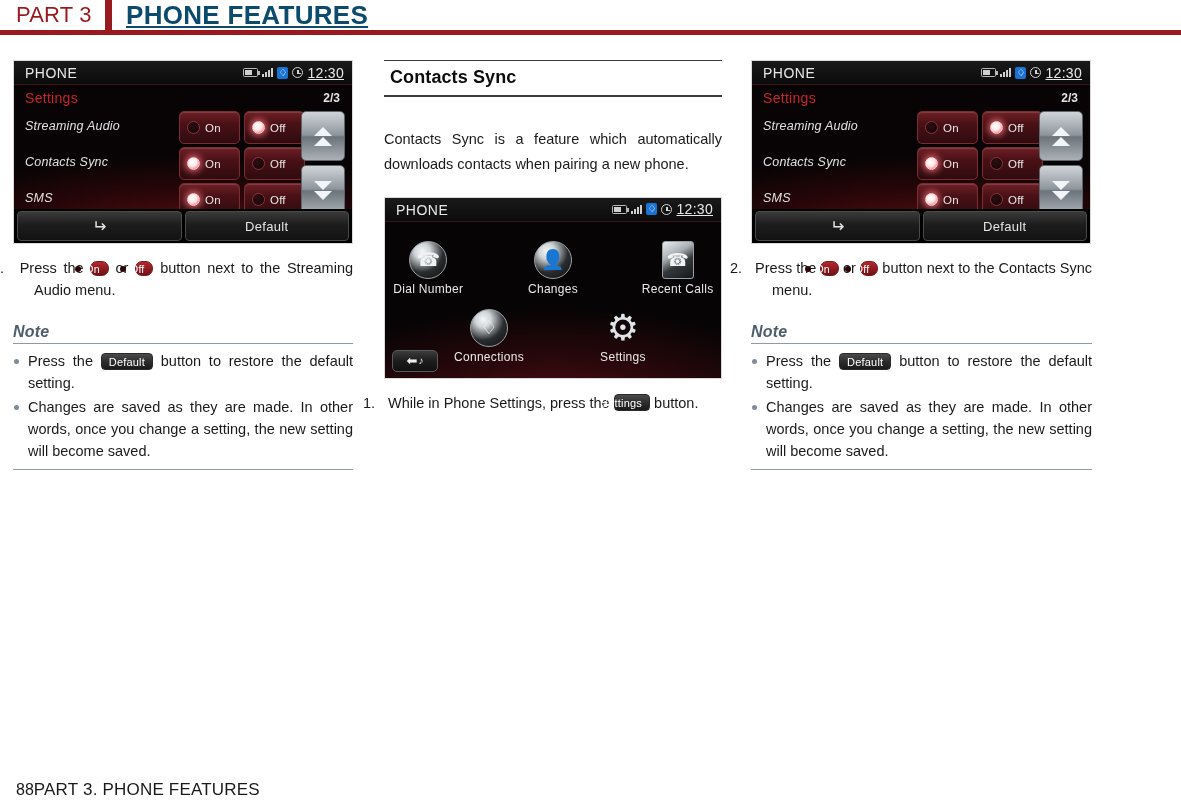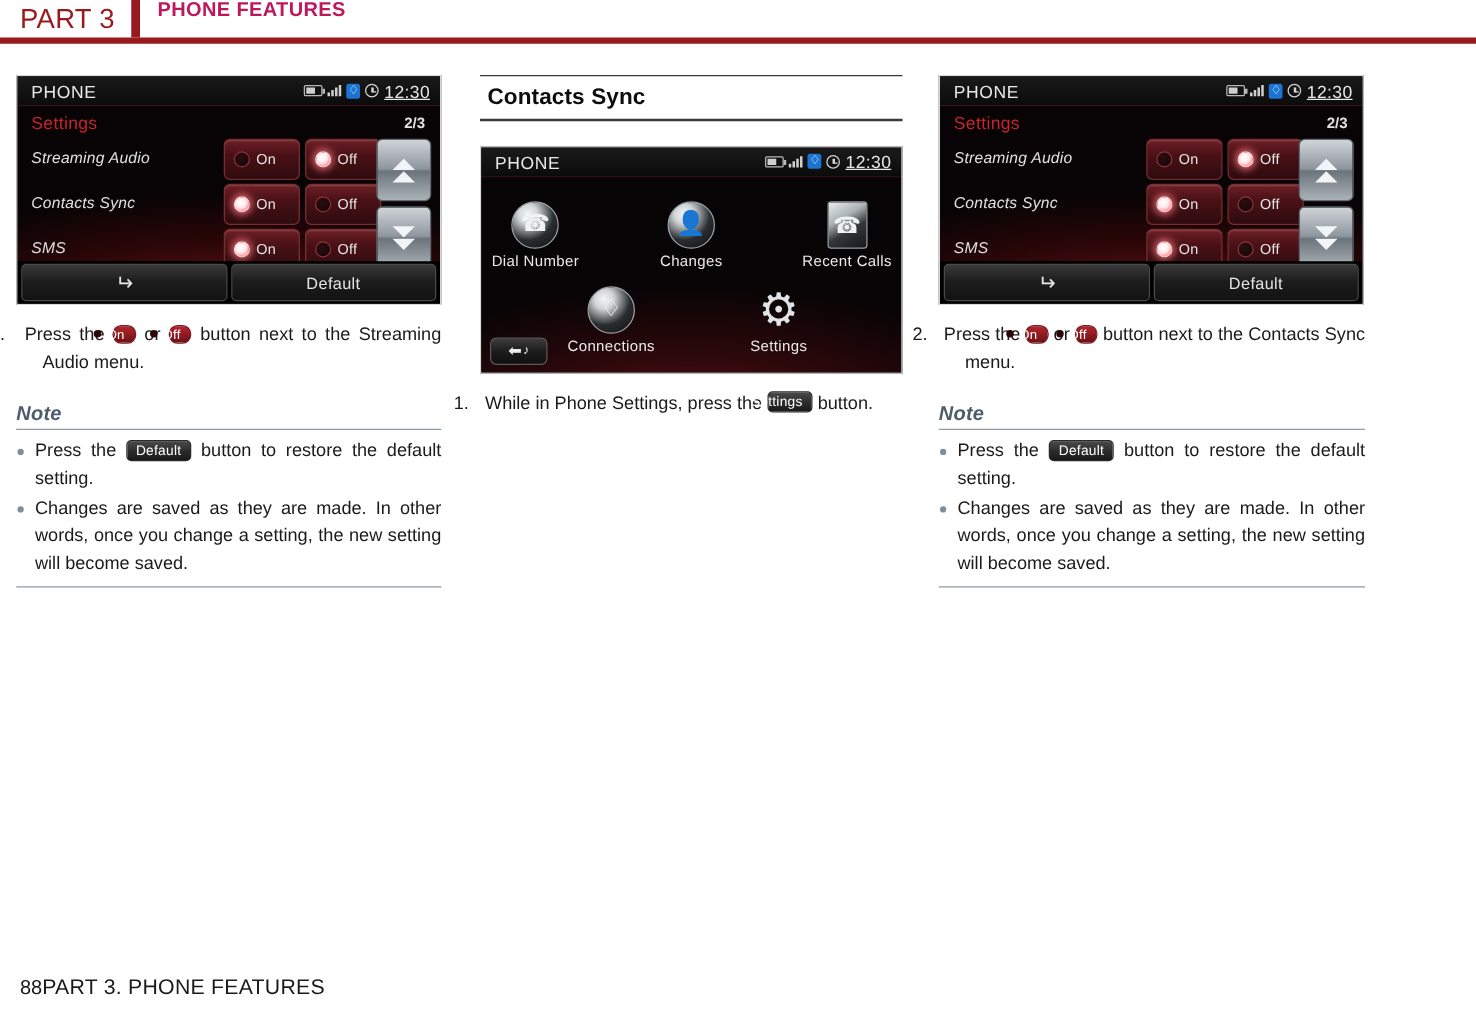--- a/index.html
+++ b/index.html
@@ -14,21 +14,21 @@
   
   .header { position:absolute; left:0; top:0; width:1069px; height:34px; }
   .hdr-part {
     position:absolute; left:16px; top:2px;
     font-size:22px; color:#991a1e; letter-spacing:0.2px;
     font-family:"Liberation Sans", sans-serif; font-weight:400;
   }
   .hdr-sep { position:absolute; left:105px; top:0px; width:7px; height:30px; background:#991a1e; }
   .hdr-title {
     position:absolute; left:126px; top:0px;
-    font-size:16px; font-weight:bold; color:#be185d; letter-spacing:0.3px;
+    font-size:26px; font-weight:bold; color:#0c4a6e; letter-spacing:0.3px;text-decoration:underline;
   }
   .hdr-rule { position:absolute; left:0; top:30px; width:1181px; height:5px; background:#991a1e; }
 
   
   .col { position:absolute; top:60px; }
   .col-left   { left:13px;  width:340px; }
   .col-mid    { left:384px; width:338px; }
   .col-right  { left:751px; width:341px; }
 
   
@@ -383,20 +383,21 @@
       </ul>
       <div class="note-rule-bottom"></div>
     </div>
   </div>
 
   <div class="col col-mid">
     <div class="sec-head-rule-top"></div>
     <div class="sec-head">Contacts Sync</div>
     <div class="sec-head-rule-bot"></div>
 
+    <div class="sec-para">Contacts Sync is a feature which automatically downloads contacts when pairing a new phone.</div>
 
     <div class="screen screen-mid" style="margin-top:20px;">
       <div class="sc-statusbar">
         <div class="sc-phone-label">PHONE</div>
         <div class="sc-status-icons">
           <span class="ico-battery"></span>
           <span class="ico-signal">
               <i></i>
               <i></i>
               <i></i>

